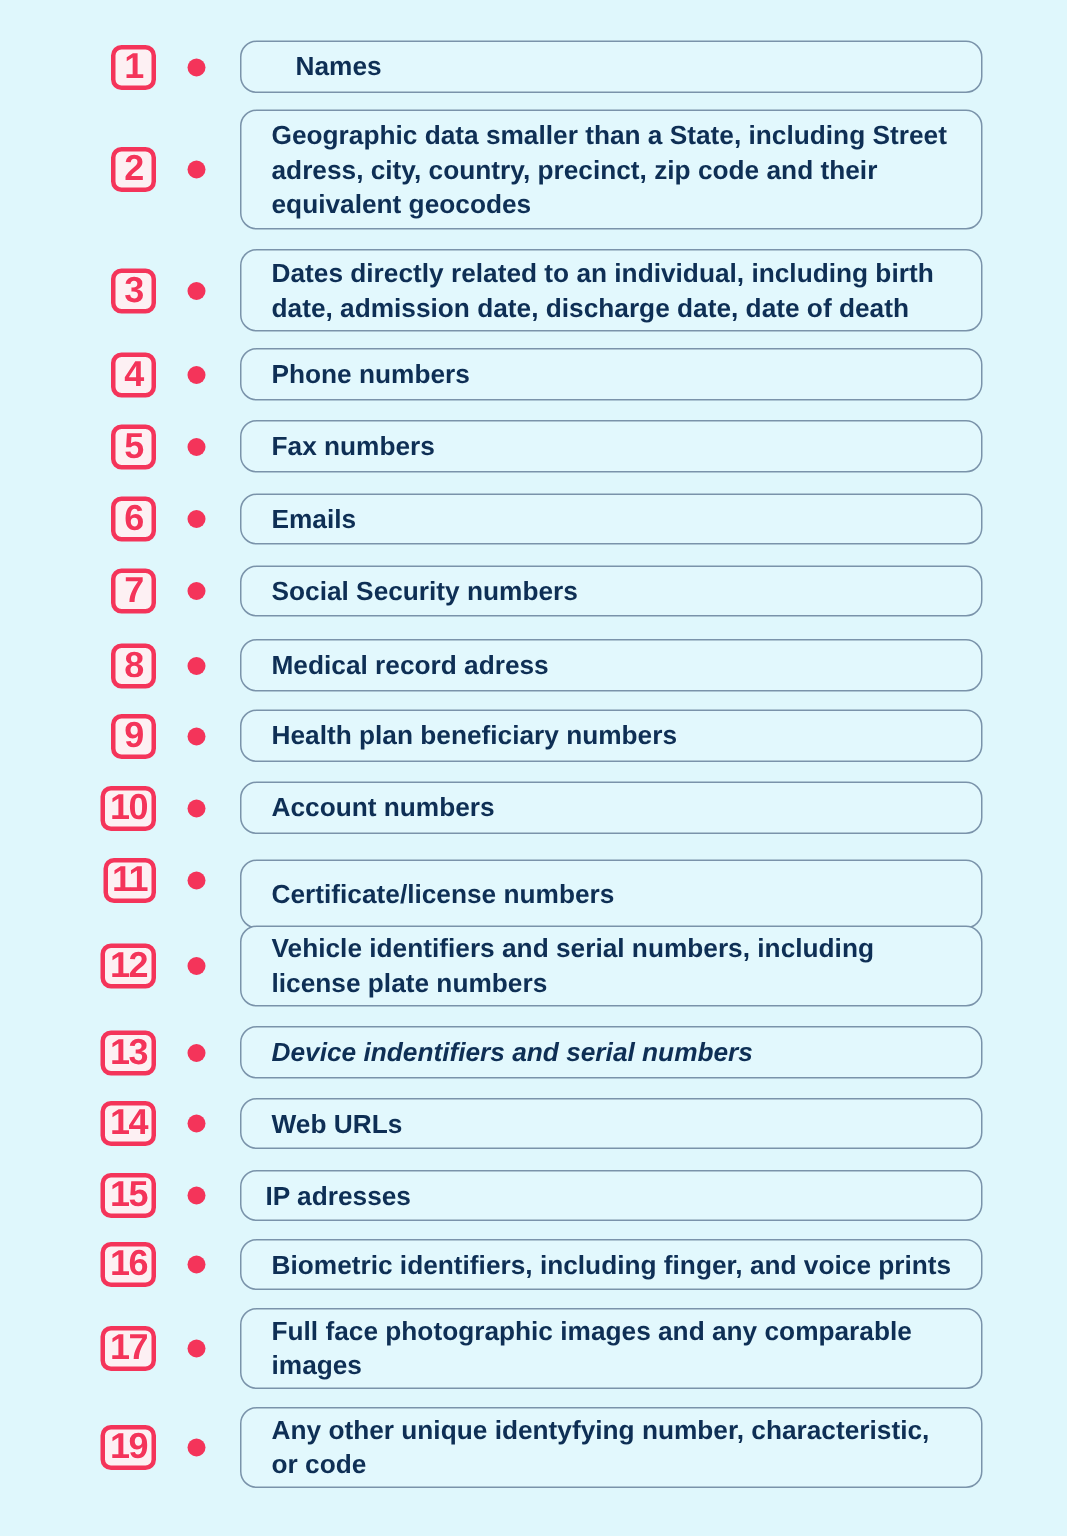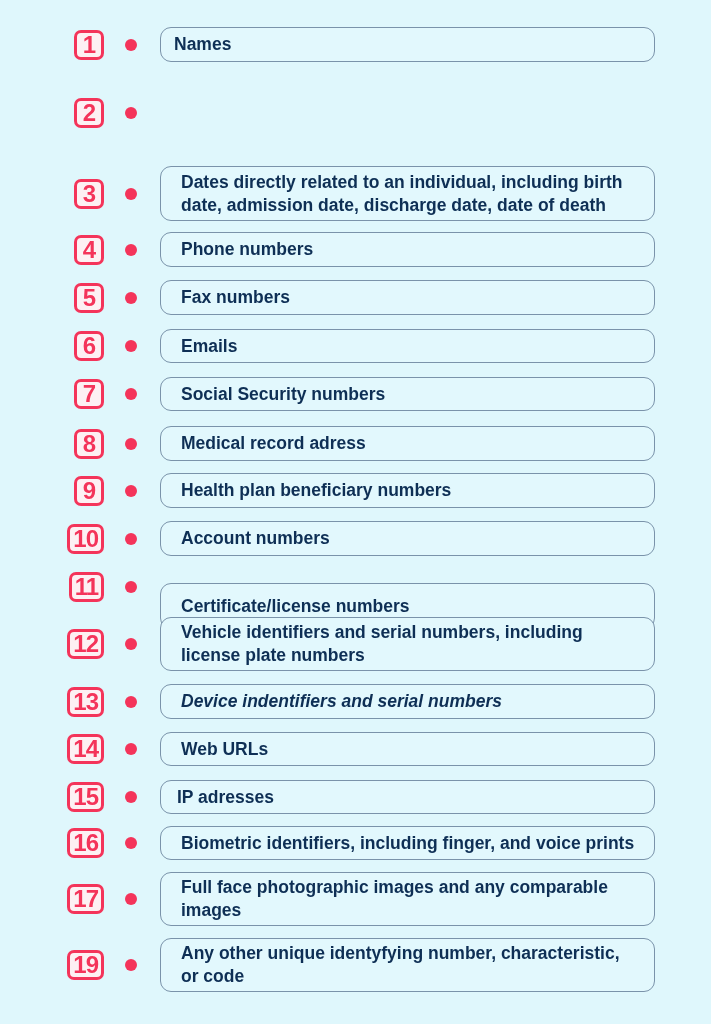--- a/index.html
+++ b/index.html
@@ -26,36 +26,39 @@
     border-radius: 50%; background: #f4345a;
   }
   .box {
     position: absolute; left: 160px; width: 495px; box-sizing: border-box;
     border: 1.5px solid #7a93aa; border-radius: 11px;
     background: #e2f8fd;
     display: flex; align-items: center;
     padding: 0 14px 0 20px;
     color: #0e2f55; font-weight: bold; font-size: 17.5px; line-height: 23px;
   }
-  .box.names { padding-left: 13px; }
+  .box.names { padding-left: 36px; }
 </style>
 </head>
 <body>
 
 <div id="list">
     <div class="row" style="top: 27px; height: 35px;">
       <div class="badge" style="top: 2.5px;">1</div>
       <div class="dot" style="top: 11.5px;"></div>
       <div class="box names" style="top: 0px; height: 35px;">
         <span>Names</span>
       </div>
     </div>
     <div class="row" style="top: 73px; height: 80px;">
       <div class="badge" style="top: 25px;">2</div>
       <div class="dot" style="top: 34px;"></div>
+      <div class="box" style="top: 0px; height: 80px;">
+        <span>Geographic data smaller than a State, including Street adress, city, country, precinct, zip code and their equivalent geocodes</span>
+      </div>
     </div>
     <div class="row" style="top: 166px; height: 55px;">
       <div class="badge" style="top: 12.5px;">3</div>
       <div class="dot" style="top: 21.5px;"></div>
       <div class="box" style="top: 0px; height: 55px;">
         <span>Dates directly related to an individual, including birth date, admission date, discharge date, date of death</span>
       </div>
     </div>
     <div class="row" style="top: 232px; height: 35px;">
       <div class="badge" style="top: 2.5px;">4</div>
@@ -102,21 +105,21 @@
     <div class="row" style="top: 521px; height: 35px;">
       <div class="badge" style="top: 2.5px;">10</div>
       <div class="dot" style="top: 11.5px;"></div>
       <div class="box" style="top: 0px; height: 35px;">
         <span>Account numbers</span>
       </div>
     </div>
     <div class="row" style="top: 569px; height: 35px;">
       <div class="badge" style="top: 2.5px;">11</div>
       <div class="dot" style="top: 11.5px;"></div>
-      <div class="box" style="top: 14px; height: 46px;">
+      <div class="box" style="top: 4px; height: 46px;">
         <span>Certificate/license numbers</span>
       </div>
     </div>
     <div class="row" style="top: 617px; height: 54px;">
       <div class="badge" style="top: 12px;">12</div>
       <div class="dot" style="top: 21px;"></div>
       <div class="box" style="top: 0px; height: 54px;">
         <span>Vehicle identifiers and serial numbers, including license plate numbers</span>
       </div>
     </div>

